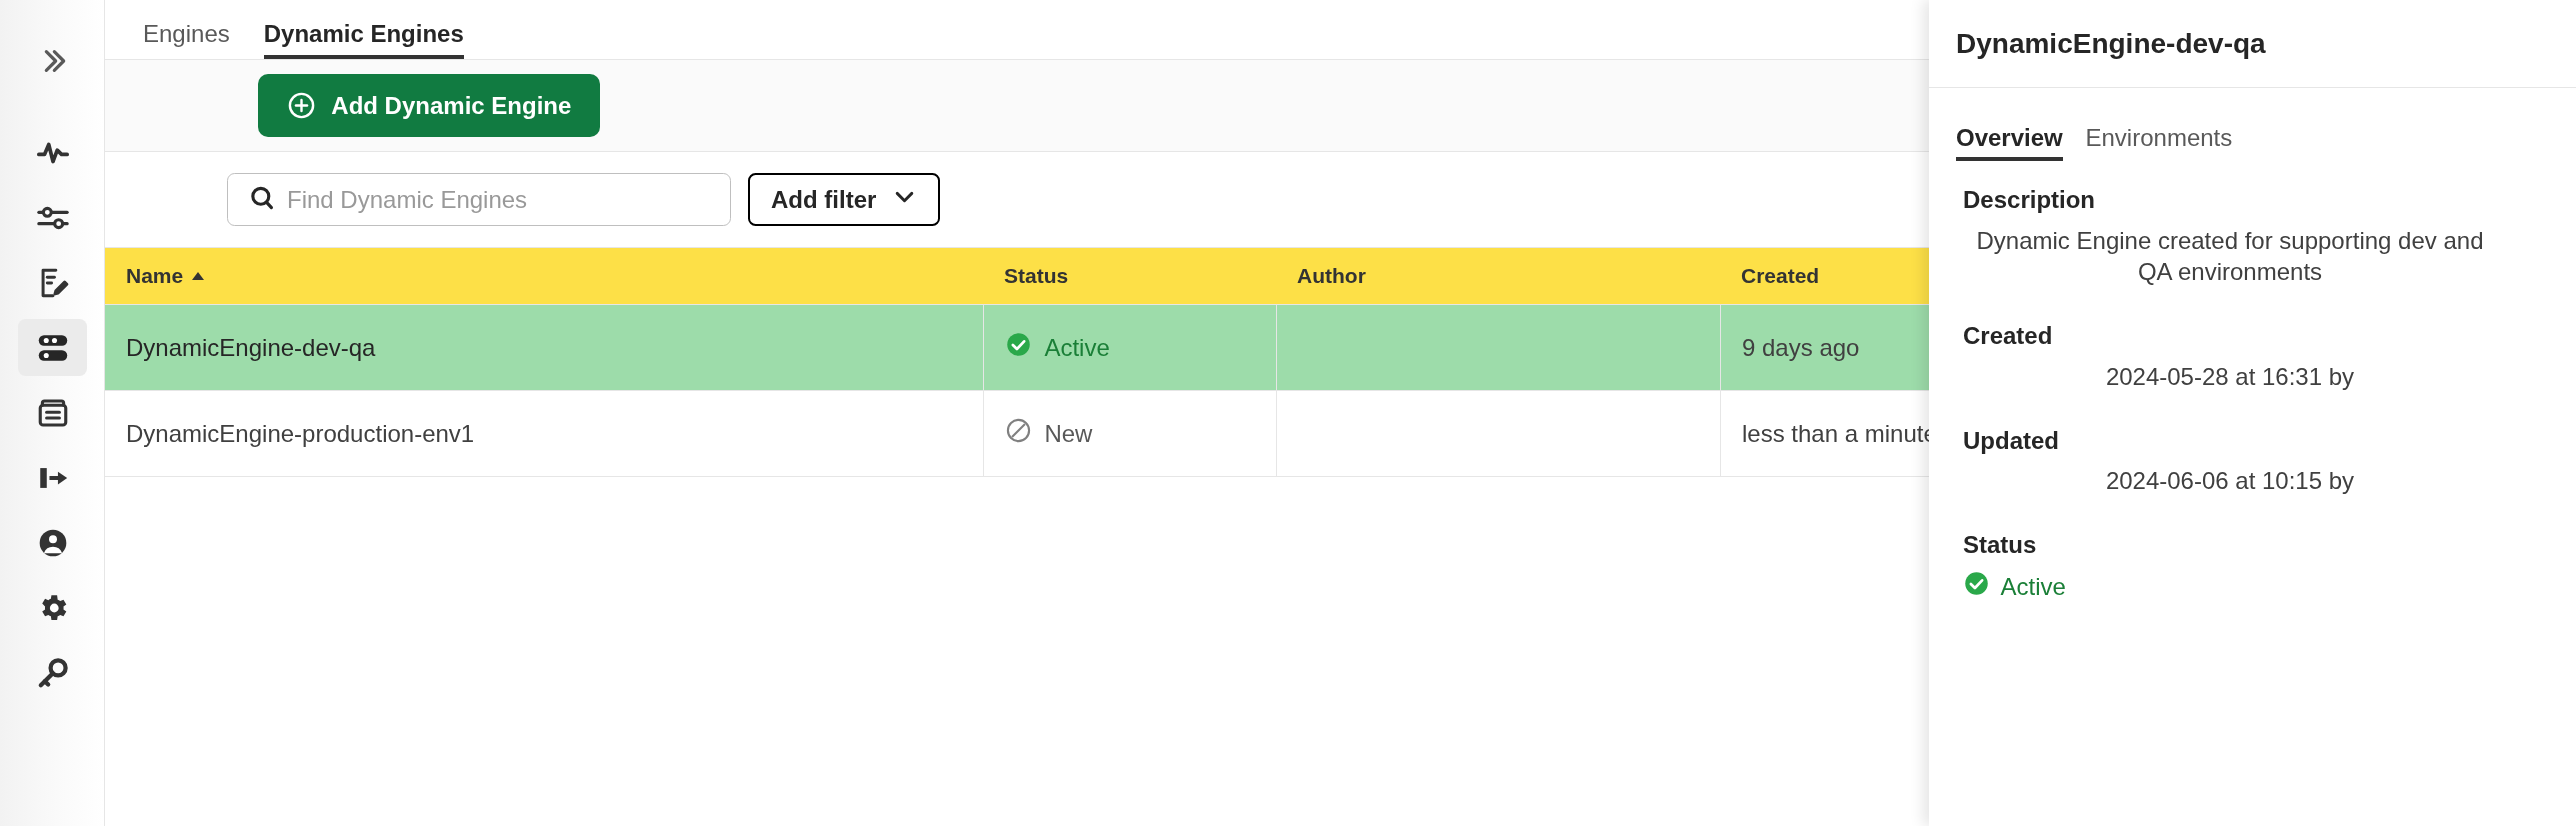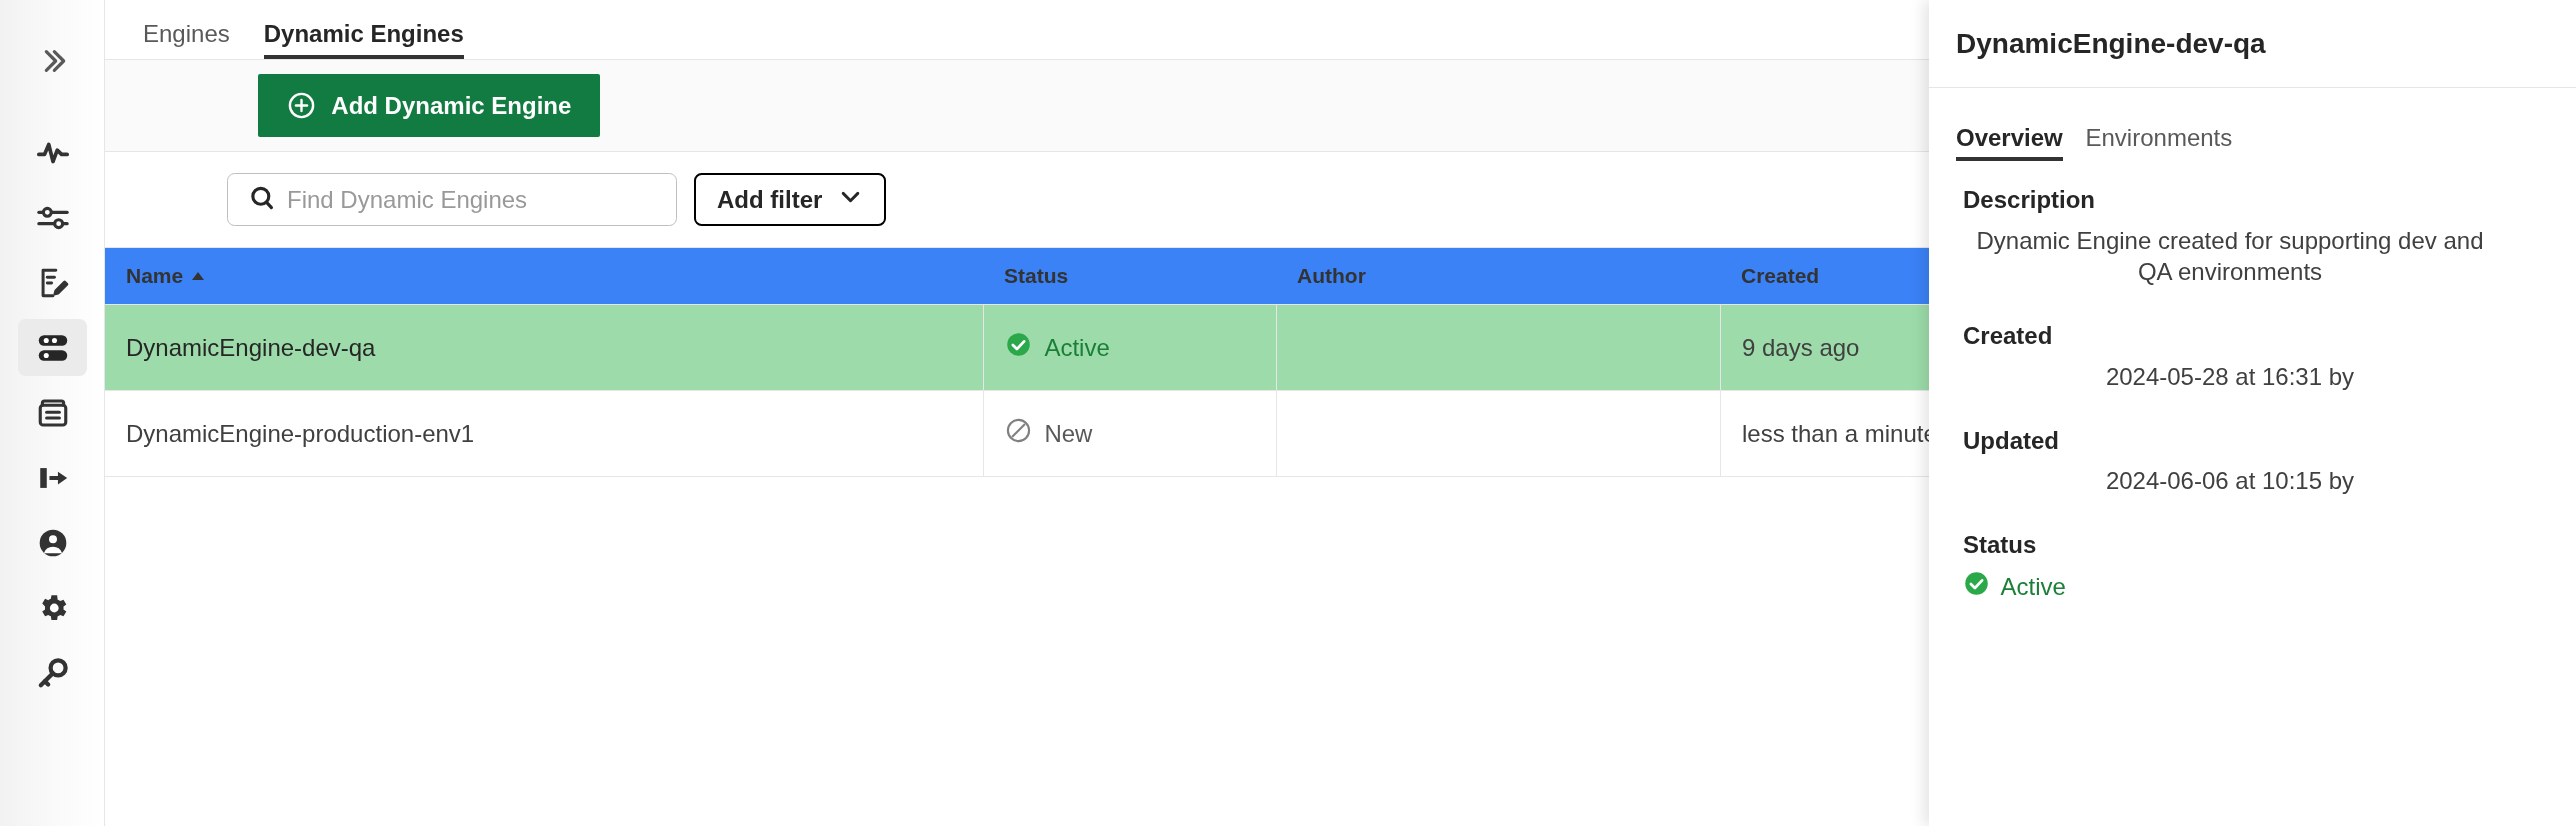--- a/index.html
+++ b/index.html
@@ -121,21 +121,21 @@
     padding-left: 153px;
   }
 
   .btn-primary {
     display: inline-flex;
     align-items: center;
     gap: 15.3px;
     background: #117b41;
     color: #ffffff;
     border: none;
-    border-radius: 2px;
+    border-radius: 10px;
     height: 63px;
     padding: 0 29px;
     font-size: 24px;
     font-weight: bold;
     font-family: "Liberation Sans", sans-serif;
     cursor: pointer;
     white-space: nowrap;
     justify-content: space-between;
   }
   .btn-primary svg { display:block; }
@@ -146,21 +146,21 @@
     background: #ffffff;
     border-bottom: 1px solid #e6e6e6;
     display: flex;
     align-items: center;
     padding-left: 122px;
     gap: 17px;
   }
 
   .searchbox {
     position: relative;
-    width: 450px;
+    width: 504px;
     height: 53px;
   }
   .searchbox input {
     width: 100%;
     height: 100%;
     border: 1px solid #bfbfbf;
     border-radius: 7.6px;
     padding: 0 15.3px 0 59px;
     font-size: 24px;
     font-family: "Liberation Sans", sans-serif;
@@ -198,21 +198,21 @@
   .table {
     width: 100%;
     background: #ffffff;
   }
   .trow {
     display: flex;
     align-items: stretch;
   }
   .thead {
     height: 57px;
-    background: #3b82f6;
+    background: #fde047;
     border-bottom: 1px solid #e6e6e6;
   }
   .thead .cell {
     display: flex;
     align-items: center;
     font-size: 21px;
     font-weight: bold;
     color: #333333;
     gap: 8.6px;
   }

